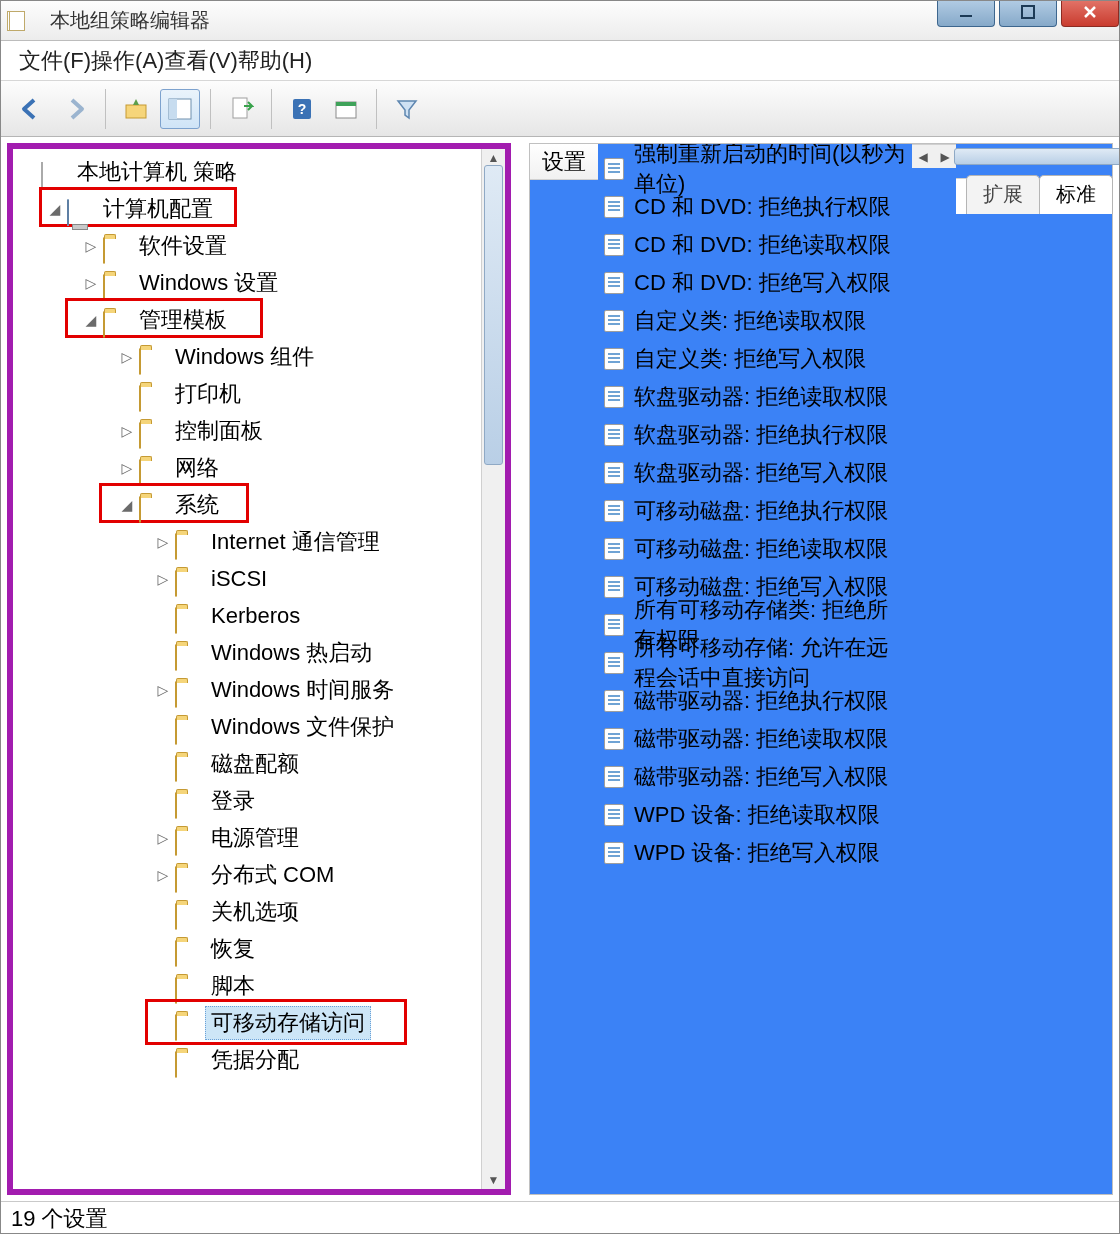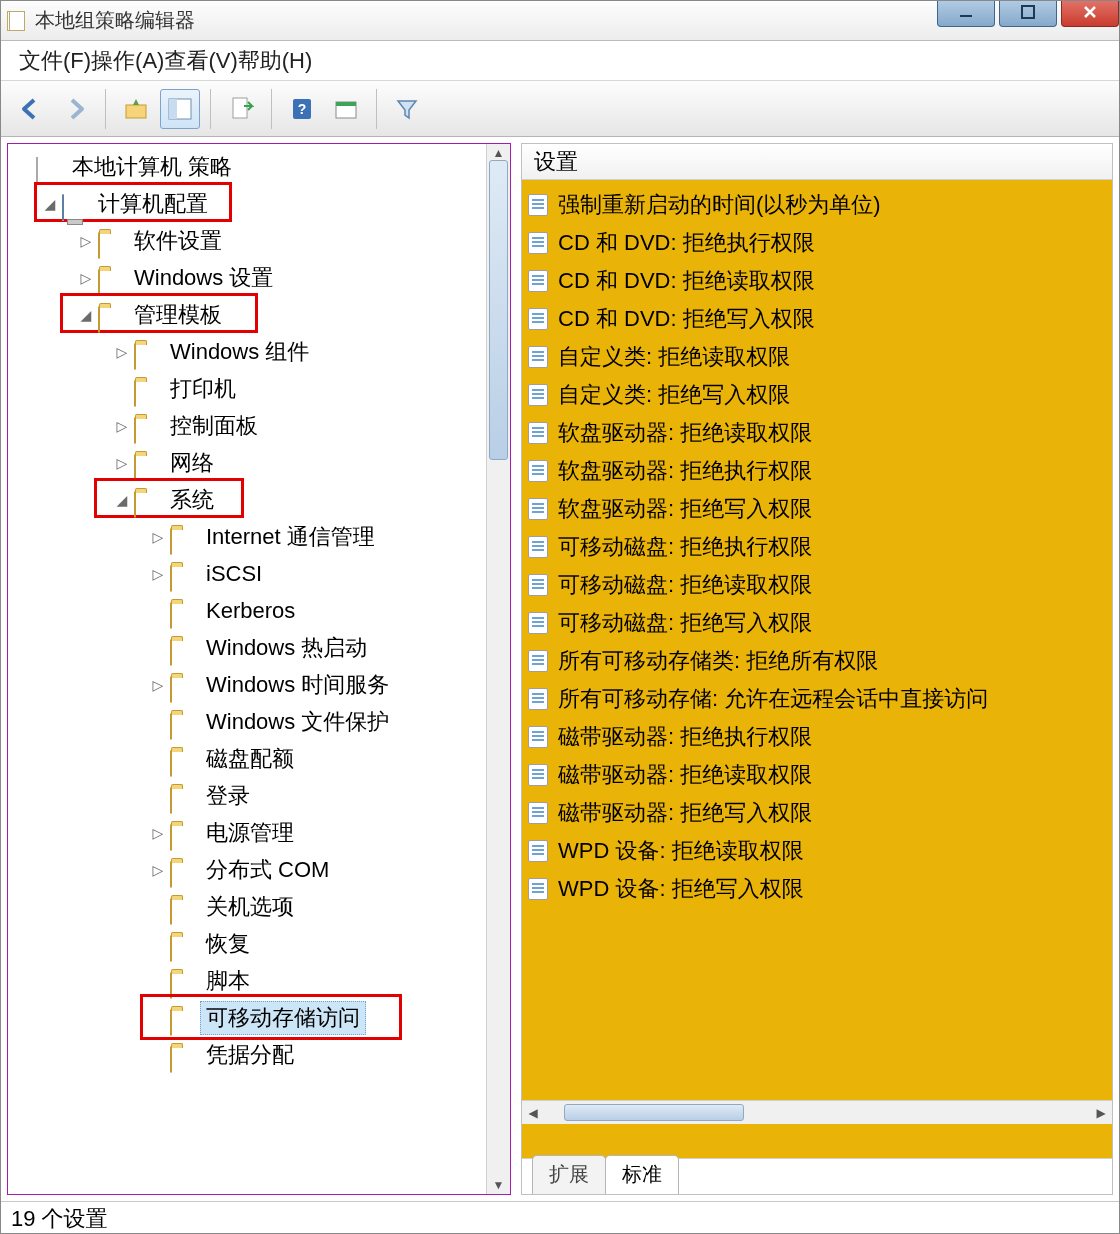--- a/index.html
+++ b/index.html
@@ -1,60 +1,60 @@
 <!DOCTYPE html>
 <html><head>
 <meta charset="utf-8">
 <style>
   * { box-sizing: border-box; margin: 0; padding: 0; font-family: "Microsoft YaHei", "SimSun", Tahoma, sans-serif; }
   body { background: #fff; width: 1120px; height: 1234px; overflow: hidden; border: 1px solid #888; }
 
   
-  .titlebar { height: 40px; background: linear-gradient(#fdfdfd,#ececec); border-bottom: 1px solid #bcbcbc; display: flex; align-items: center; padding: 0 6px; position: relative; }
+  .titlebar { height: 40px; background: linear-gradient(#fdfdfd,#ececec); border-bottom: 1px solid #bcbcbc; display: flex; align-items: center; padding: 0 6px; position: relative; gap: 15px; }
   .titlebar .app-icon { width: 18px; height: 20px; background:#fff; border:1px solid #bfa96a; border-left:3px double #bfa96a; margin-right: 10px; }
   .titlebar .title { font-size: 20px; color: #333; }
   .win-btns { position:absolute; right:0; top:-4px; display:flex; gap:4px; }
   .win-btn { width:58px; height:30px; border:1px solid #3d668e; border-top:none; border-radius:0 0 4px 4px; background:linear-gradient(#b7d0e7,#86a9c9); display:flex; align-items:center; justify-content:center; }
   .win-btn.close { background:linear-gradient(#e57a6f,#c93c2f); border-color:#8c2b22; }
   .win-btn svg { width:18px; height:18px; }
 
   
   .menubar { height: 40px; display:flex; align-items:center; padding:0 18px; font-size:22px; background:#fff; border-bottom:1px solid #d7d7d7; }
   .menubar span { color:#222; cursor:default; }
 
   
   .toolbar { height:56px; background:linear-gradient(#fdfdfd,#e6e6e6); border-bottom:1px solid #b5b5b5; display:flex; align-items:center; padding:0 10px; gap:4px; }
   .tbtn { width:40px; height:40px; border:1px solid transparent; border-radius:3px; display:flex; align-items:center; justify-content:center; }
   .tbtn.active { border:1px solid #7da2ce; background:linear-gradient(#eaf3fb,#cfe4f7); }
   .tsep { width:1px; height:40px; background:#c0c0c0; margin:0 6px; }
   .tbtn svg { width:26px; height:26px; }
 
   
   .main { display:flex; height: calc(1234px - 40px - 40px - 56px - 34px); }
-  .left-pane { width:504px; display:flex; border:1px solid #a21caf; margin:6px 4px 6px 6px; position:relative;justify-content:flex-end; }
+  .left-pane { width:504px; display:flex; border:6px solid #a21caf; margin:6px 12px 6px 6px; position:relative;justify-content:flex-end; }
   .tree-wrap { flex:1; overflow:hidden; background:#fff; padding:4px 0 0 4px; }
   .vscroll { width:24px; background:#f0f0f0; border-left:1px solid #d0d0d0; position:relative; }
   .vscroll .thumb { position:absolute; left:2px; right:2px; top:16px; height:300px; background:linear-gradient(#dfeaf5,#b9cfe6); border:1px solid #8fa9c5; border-radius:3px; }
   .vscroll .arrow { position:absolute;left:0;right:0;height:18px;display:flex;align-items:center;justify-content:center;font-size:12px;color:#555;}
   .vscroll .up{top:0;} .vscroll .down{bottom:0;}
 
   .tree { font-size:22px; color:#000; }
   .node { display:flex; align-items:center; height:37px; white-space:nowrap; position:relative;}
   .node .exp { width:16px; text-align:center; color:#6b6b6b; font-size:14px; margin-right:4px;}
   .node .icn { width:22px; height:18px; margin-right:8px; position:relative; flex:0 0 22px;}
   .folder-icon { width:22px; height:16px; background:linear-gradient(#ffe9a8,#f5c24d); border:1px solid #c59a33; border-radius:2px; position:relative; top:1px;}
   .folder-icon::before { content:""; position:absolute; top:-4px; left:0; width:10px; height:4px; background:#f5d57a; border:1px solid #c59a33; border-bottom:none; border-radius:2px 2px 0 0;}
   .pc-icon { width:22px;height:18px;background:#dce9f6;border:1px solid #5e7fa4;border-radius:2px;position:relative;}
   .pc-icon::after{content:"";position:absolute;bottom:-5px;left:4px;width:14px;height:4px;background:#c9c9c9;border:1px solid #888;}
   .doc-icon { width:16px;height:20px;background:#fff;border:1px solid #aaa; }
   .node .lbl { padding:2px 6px; }
   .node.selected .lbl { background:#cde6f7; border:1px dotted #6aa1d8; padding:1px 5px; }
   .red-box{border:3px solid #e20000;position:absolute;}
 
-  .right-pane { flex:1; display:flex; flex-direction:column; border:1px solid #c0c0c0; margin:6px 6px 6px 6px; background:#eab308; position:relative;}
+  .right-pane { flex:1; display:flex; flex-direction:row; border:1px solid #c0c0c0; margin:6px 6px 6px 6px; background:#3b82f6; position:relative;}
   .right-header { height:36px; border-bottom:1px solid #d0d0d0; display:flex; align-items:center; padding:0 12px; font-size:22px; background:linear-gradient(#fff,#f1f1f1);}
   .list { flex:1; overflow:hidden; padding:6px 6px 0 6px; }
   .row { display:flex; align-items:center; height:38px; font-size:22px; }
   .row .policy-icon { width:20px;height:22px;background:#fff;border:1px solid #9e9e9e;margin-right:10px;position:relative;border-radius:2px;flex:0 0 20px;}
   .row .policy-icon::before{content:"";position:absolute;left:3px;top:4px;right:3px;height:2px;background:#6fa3d4;box-shadow:0 4px 0 #6fa3d4,0 8px 0 #6fa3d4;}
 
   .hscroll{height:24px;background:#f0f0f0;border-top:1px solid #d0d0d0;display:flex;align-items:center;position:relative;}
   .hscroll .harrow{width:22px;text-align:center;color:#555;font-size:12px;}
   .hscroll .htrack{flex:1;position:relative;height:100%;}
   .hscroll .hthumb{position:absolute;left:20px;top:3px;bottom:3px;width:180px;background:linear-gradient(#dfeaf5,#b9cfe6);border:1px solid #8fa9c5;border-radius:3px;}

